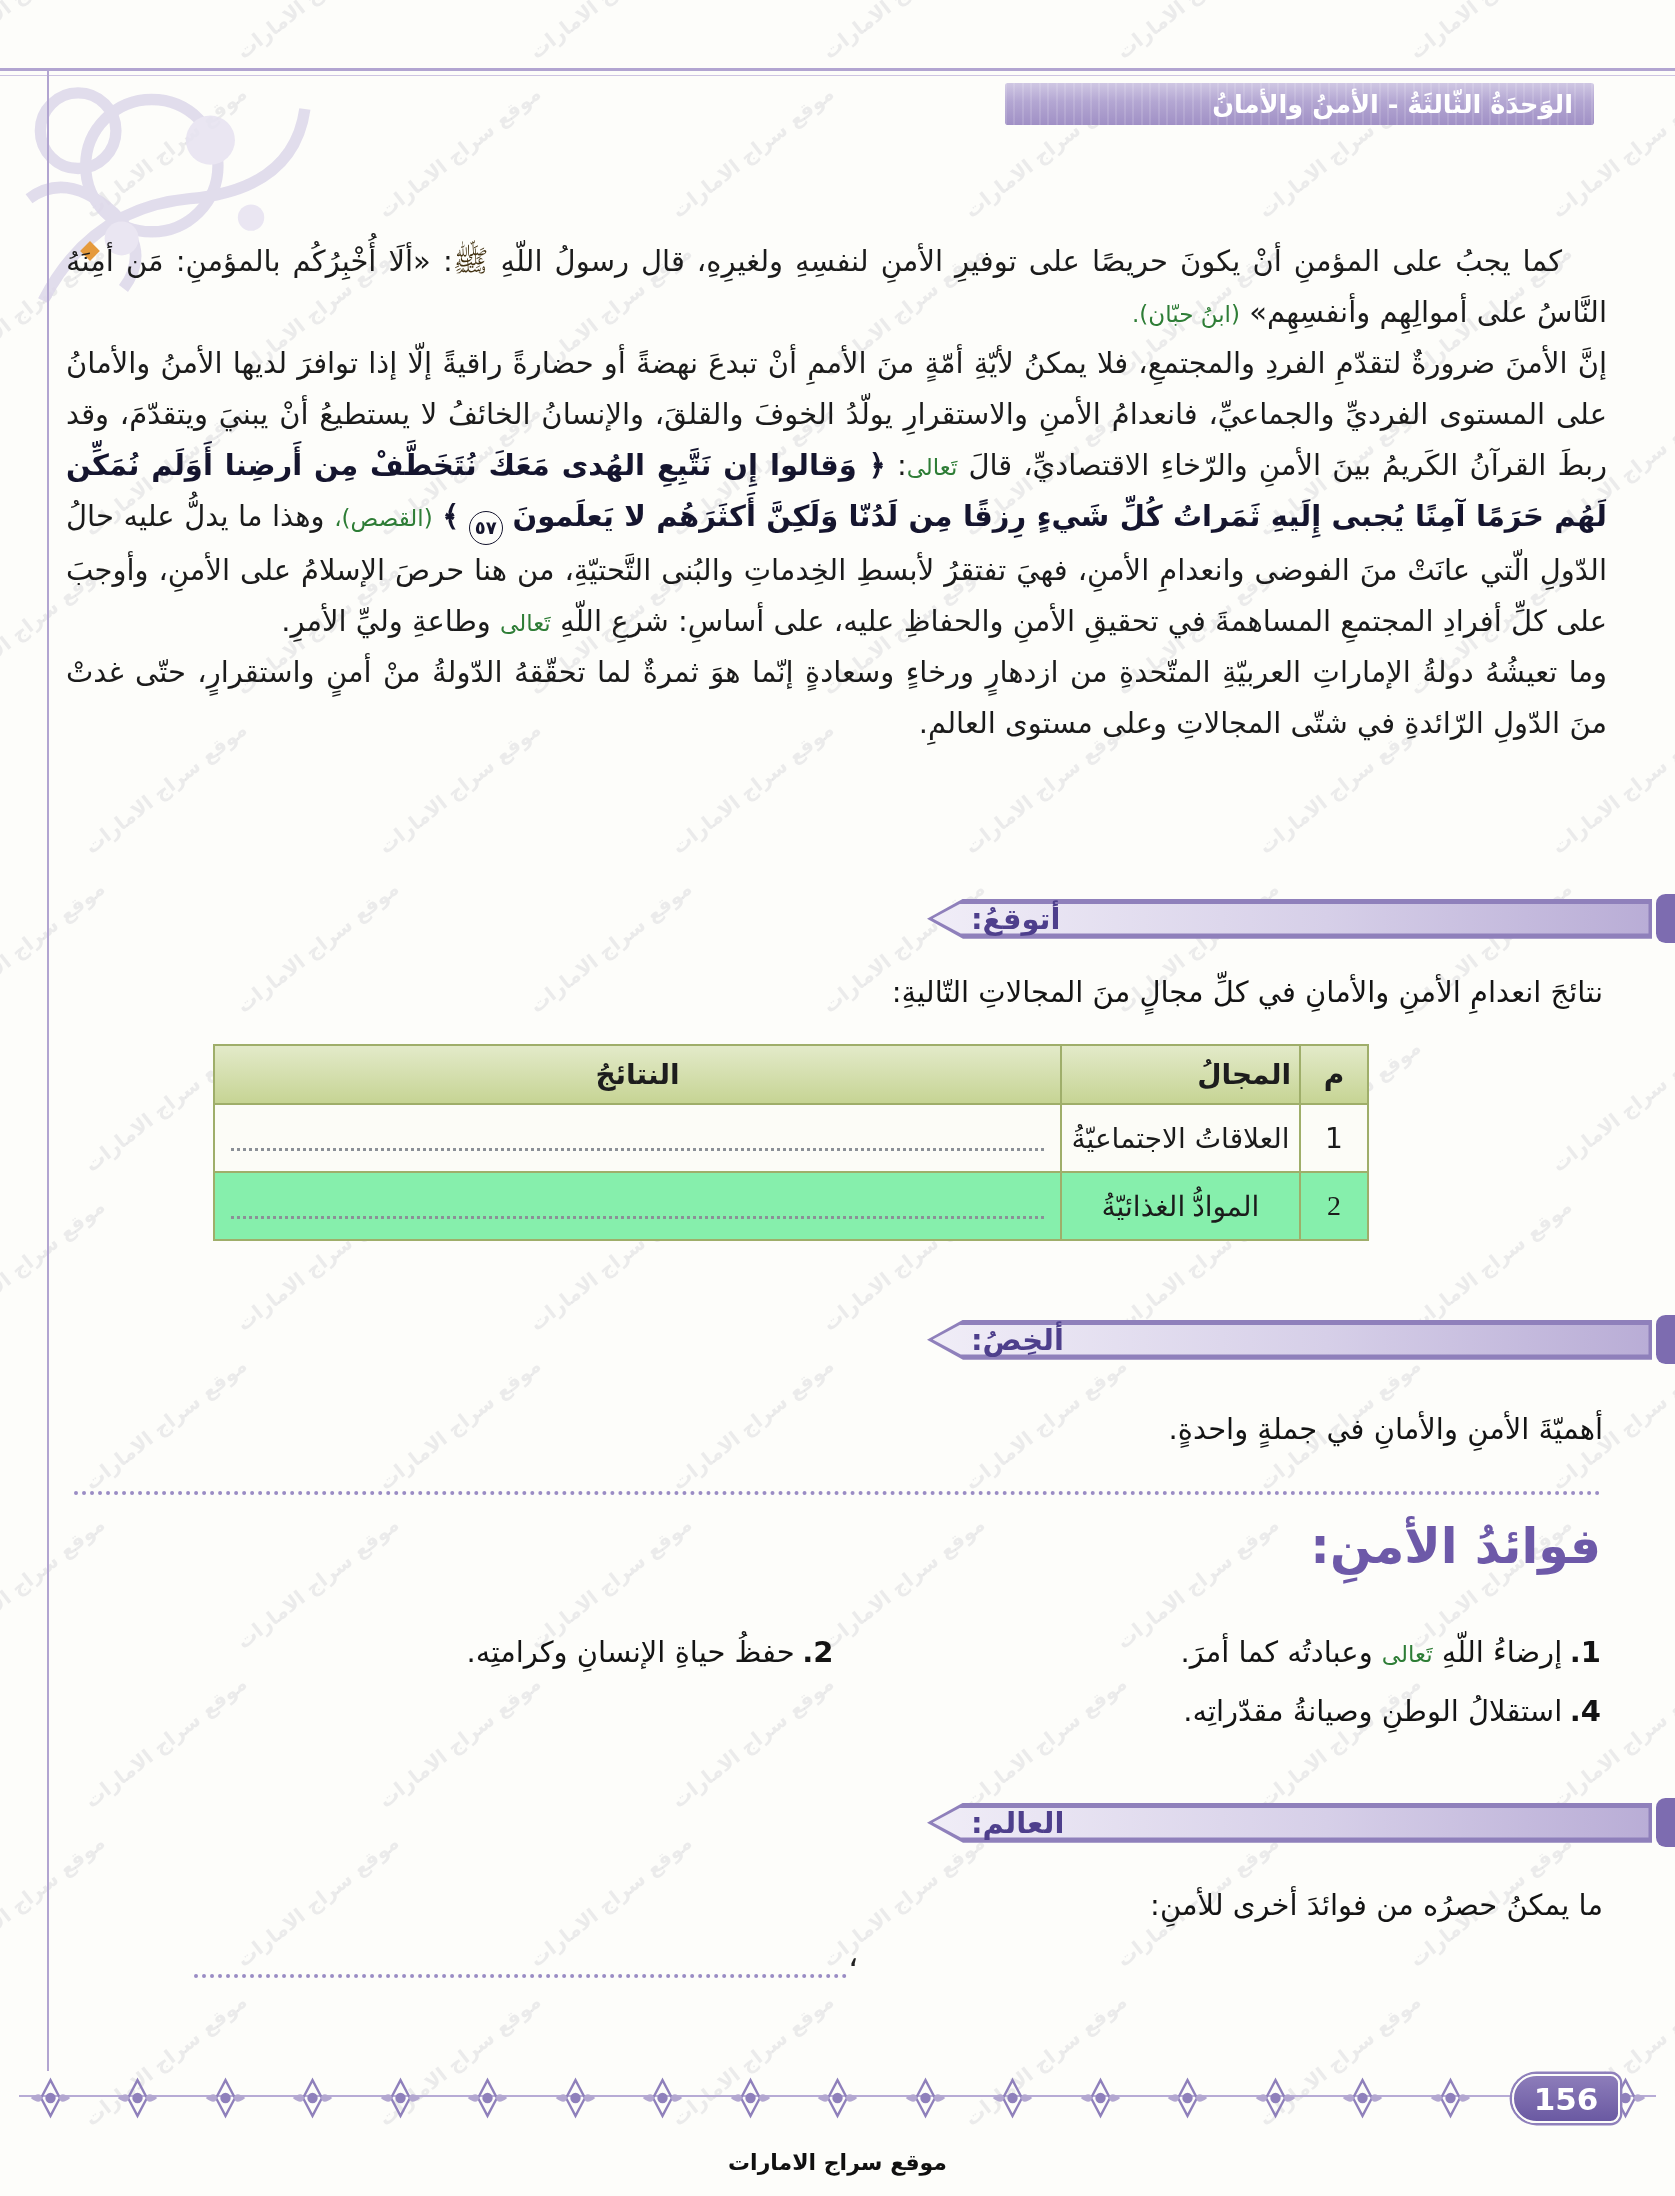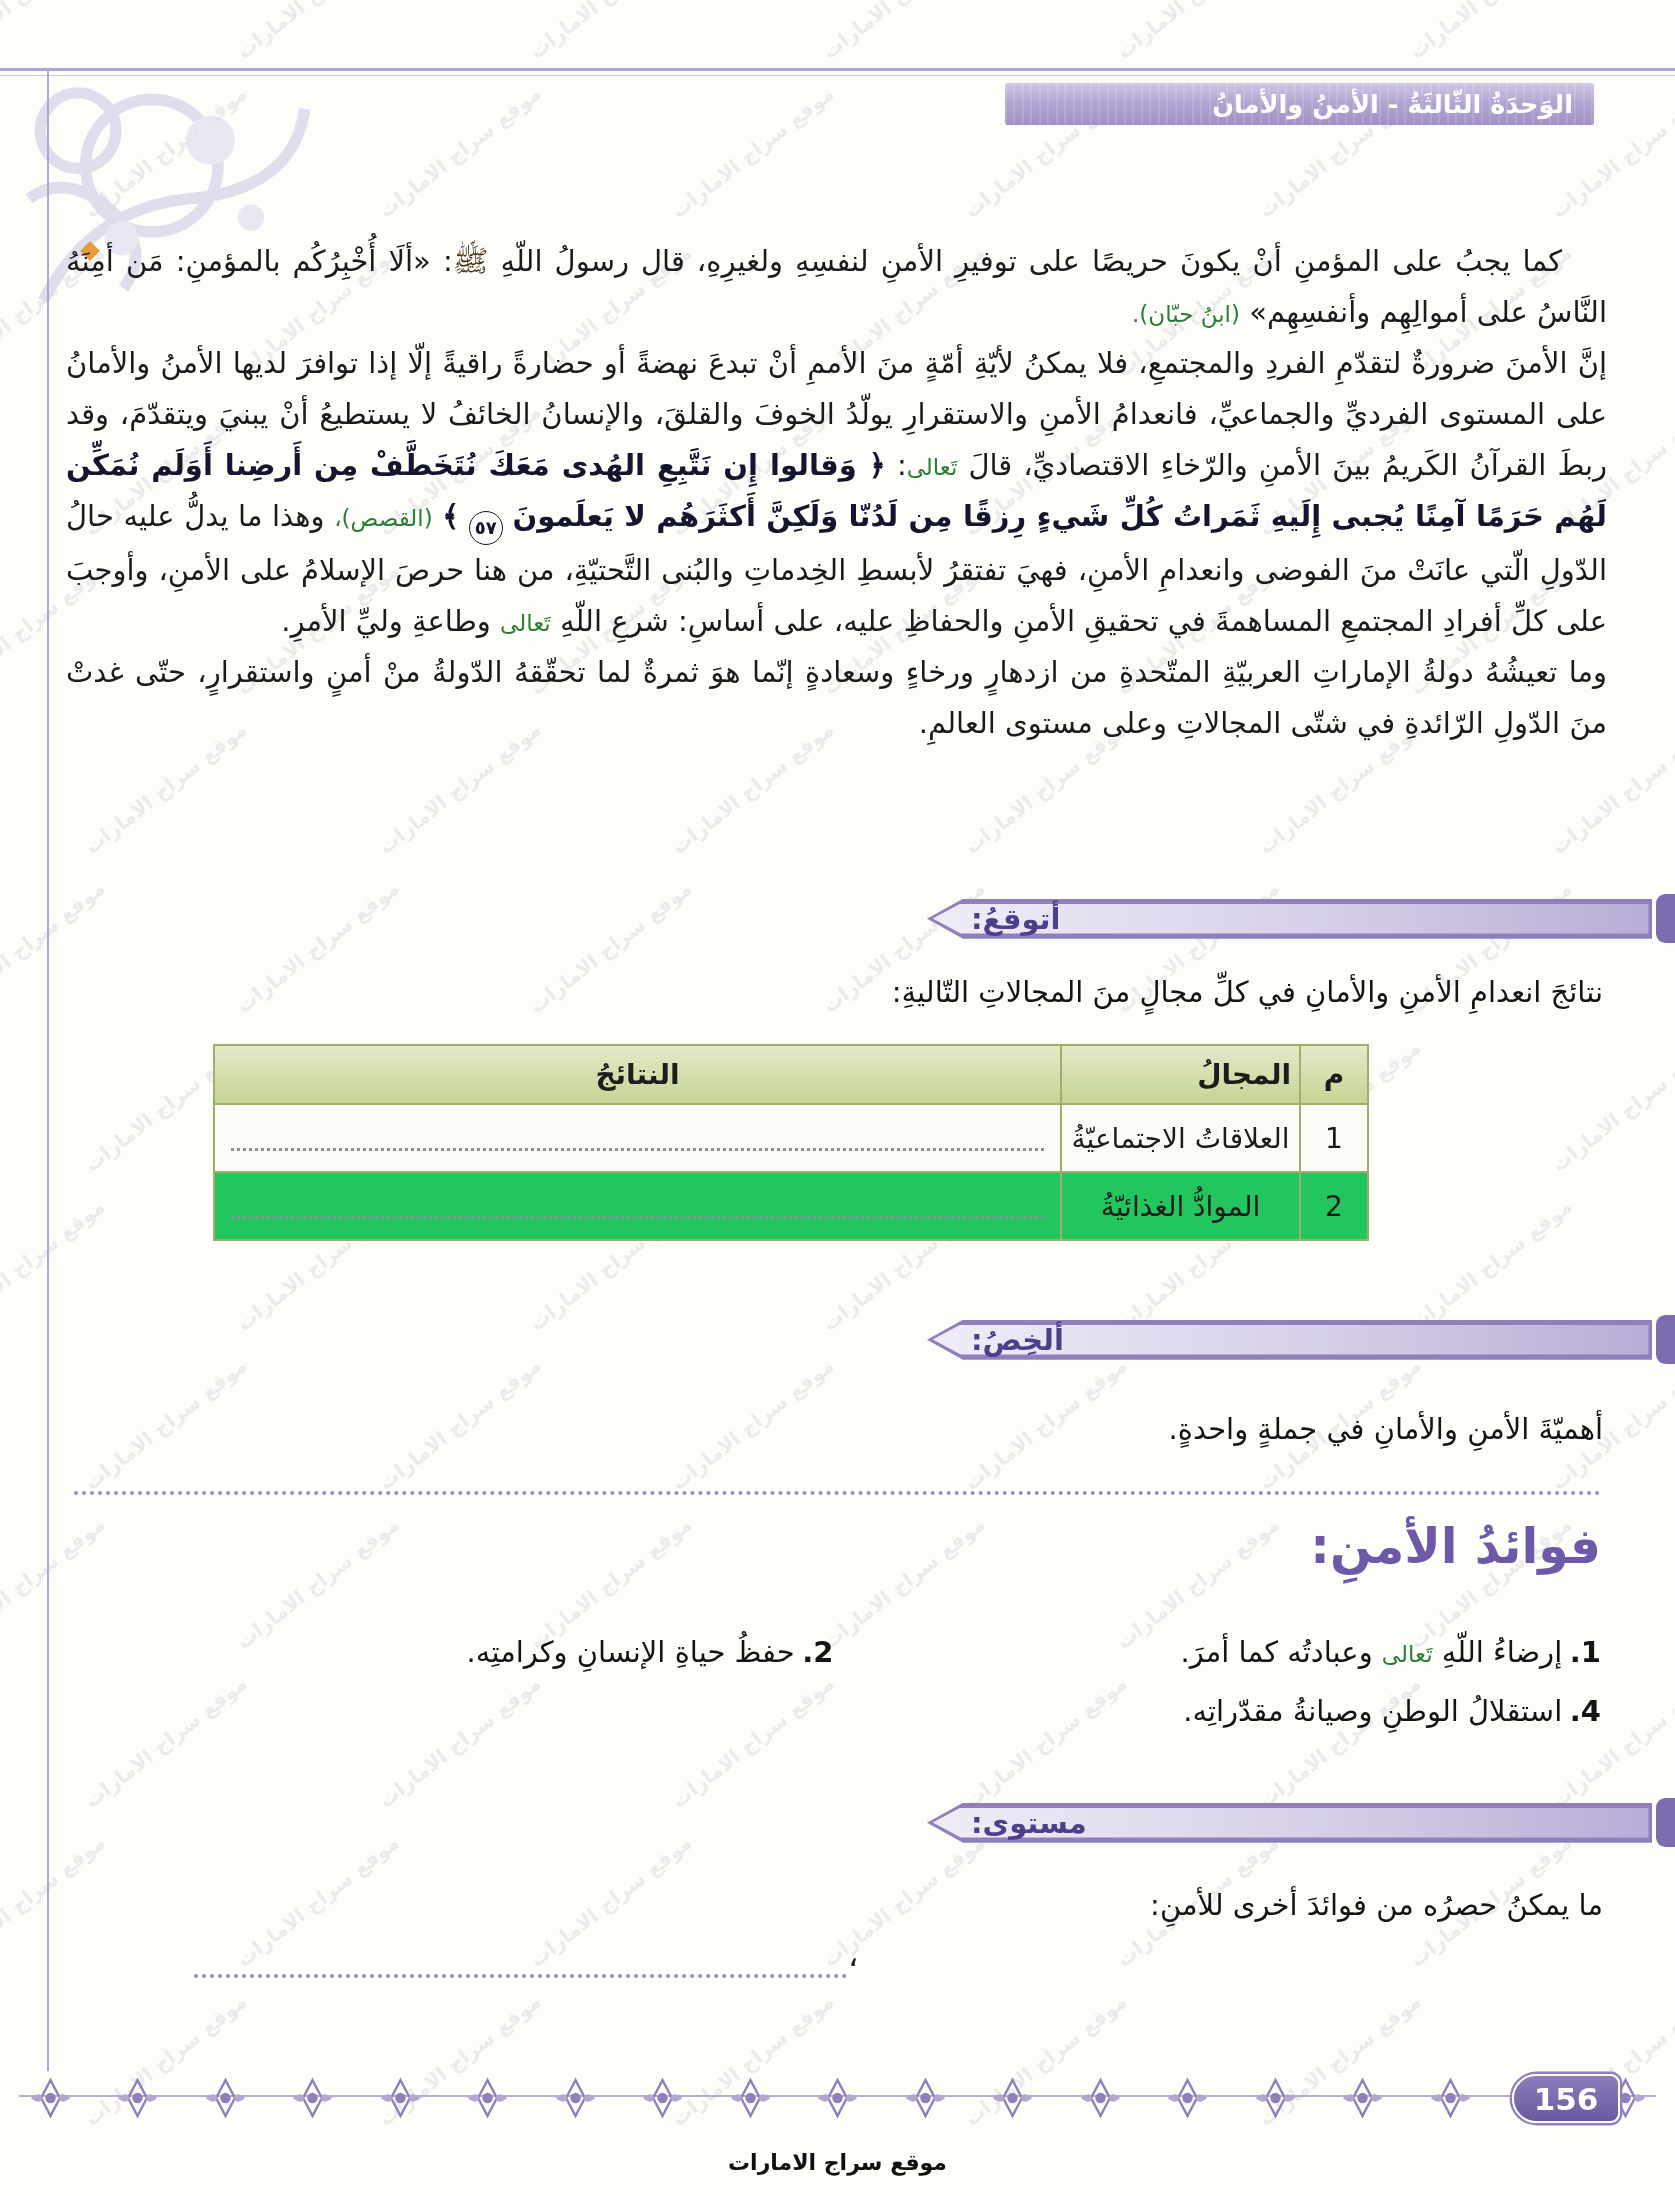--- a/index.html
+++ b/index.html
@@ -67,21 +67,21 @@
   
   .expect-table { position:absolute; top:1044px; right:306px; width:1156px; z-index:4;
                   border-collapse:collapse; font-size:28px; background:#fcfcf7; }
   .expect-table th, .expect-table td { border:2.4px solid #9fae6a; }
   .expect-table thead th { background:linear-gradient(#e3eac9,#c6d494); height:59px;
                            font-weight:bold; color:#1d1d1d; }
   th.col-num   { width:68px; }
   th.col-field { width:239px; text-align:right; padding-right:8px; }
   th.col-results { text-align:center; }
   .expect-table tbody td { height:68px; }
-  .expect-table tbody tr:nth-child(2) td { background:#22c55e; }
+  .expect-table tbody tr:nth-child(2) td { background:#86efac;font-family:Liberation Serif, serif; }
   td.cell-num   { text-align:center; }
   td.cell-field { text-align:center; }
   td.cell-results { vertical-align:bottom; }
   .dotline { border-bottom:3.3px dotted #8b9097; margin:0 15px 19px; }
 
   .dots-full { position:absolute; top:1491px; left:74px; right:74px; z-index:4;
                border-bottom:4.7px dotted #9a8cc4; }
 
   .benefits-title { position:absolute; top:1518px; right:74px; z-index:4;
                     font-size:49px; font-weight:bold; color:#6d59a8; }
@@ -302,21 +302,21 @@
     </div>
     <div class="benefit">
       <span class="bnum">4.</span><span>استقلالُ الوطنِ وصيانةُ مقدّراتِه.</span>
     </div>
   </div>
 
   <div class="banner" style="top:1798px">
     <div class="banner-ribbon"></div>
     <div class="banner-ribbon-inner"></div>
     <div class="banner-tab"></div>
-    <span class="banner-label">مستوى:</span>
+    <span class="banner-label">العالم:</span>
   </div>
   <div class="prompt" id="investigate-prompt">ما يمكنُ حصرُه من فوائدَ أخرى للأمنِ:</div>
   <span class="answer-comma">،</span>
   <div class="answer-line"></div>
 
   <div class="ornament-line"></div>
   <div class="ornament-row" id="ornament-row">
       <div class="motif"><svg width="47" height="44" viewBox="0 0 50 46">
           <path d="M25 4 L35 23 L25 42 L15 23 Z" fill="none" stroke="#8f80bb" stroke-width="2.5"></path>
           <circle cx="25" cy="23" r="5.5" fill="#8f80bb"></circle>

